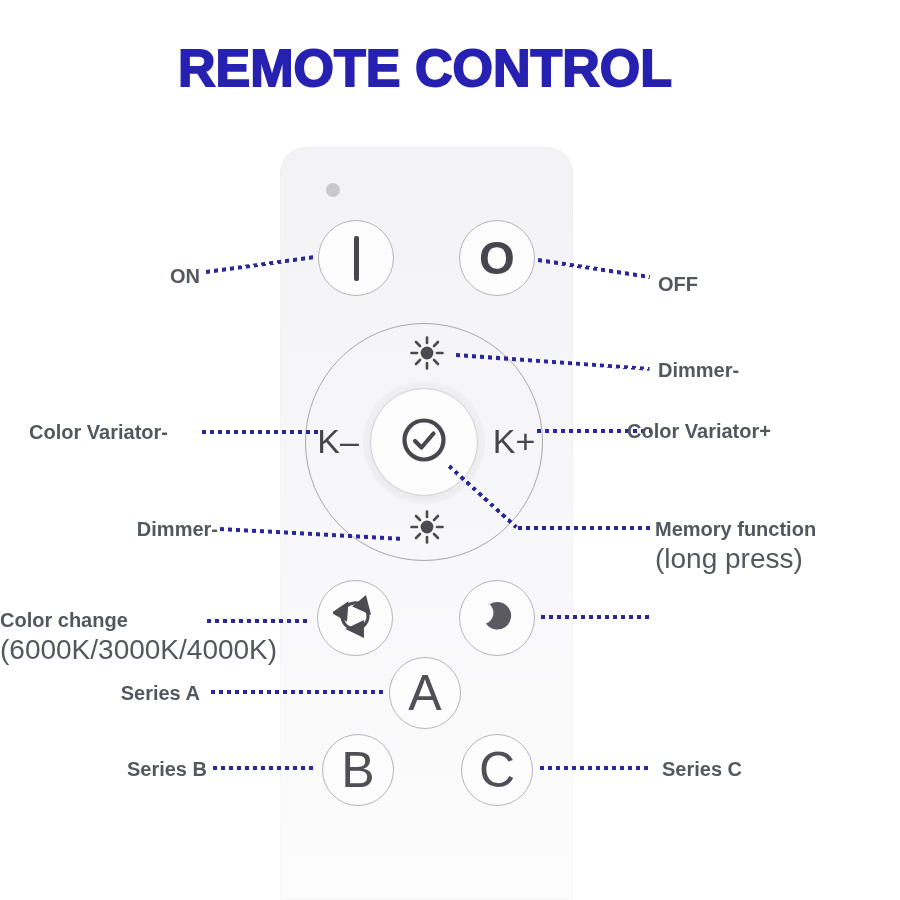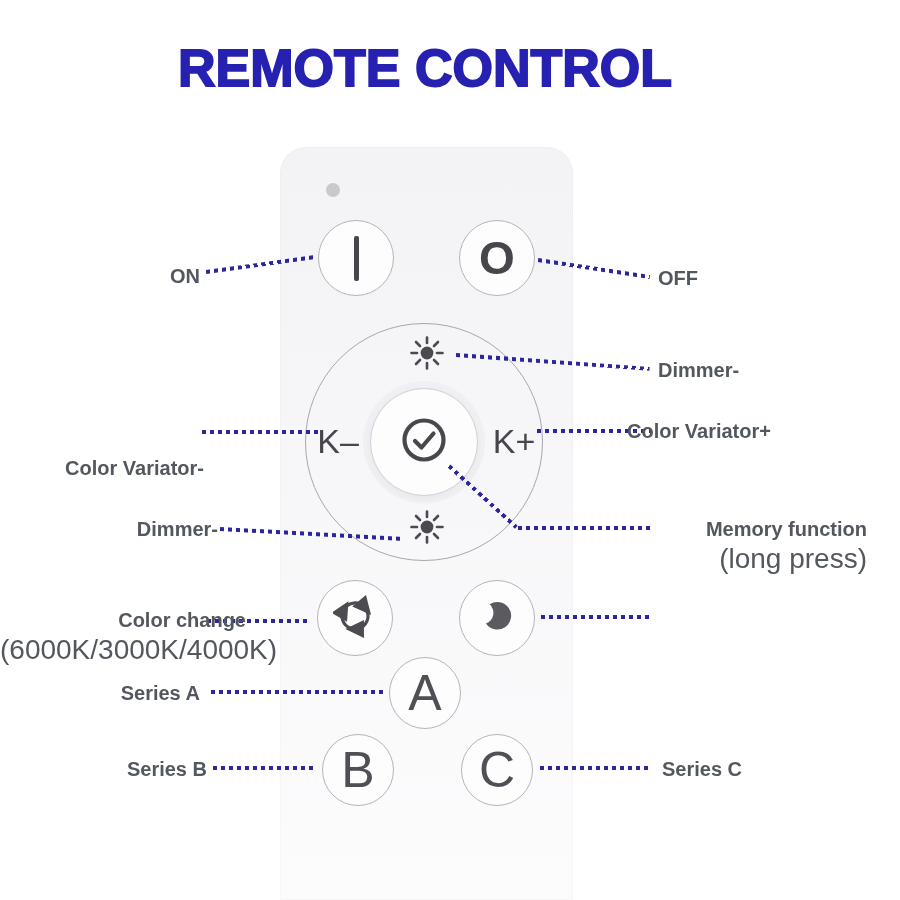--- a/index.html
+++ b/index.html
@@ -65,21 +65,21 @@
     transform-origin:0 50%;
   }
 
   
   .lbl{
     font-size:20px;font-weight:700;color:#53575e;line-height:32px;white-space:nowrap;
   }
   .sub{
     font-size:28px;font-weight:400;color:#53575e;line-height:28px;white-space:nowrap;
   }
-  .lblblock{text-align:right;}
+  .lblblock{text-align:left;}
   .r-align{text-align:right;}
 </style>
 </head>
 <body>
 
 <div class="abs title">REMOTE CONTROL</div>
 
 <div class="abs remote-body"></div>
 <div class="abs led"></div>
 
@@ -179,32 +179,32 @@
 <div class="abs dots" style="left:220px;top:527px;width:184px;transform:rotate(3.1deg);"></div>
 <div class="abs dots" style="left:449px;top:464px;width:91px;transform:rotate(42.3deg);"></div>
 <div class="abs dots" style="left:518px;top:526px;width:134px;"></div>
 <div class="abs dots" style="left:207px;top:619px;width:104px;"></div>
 <div class="abs dots" style="left:541px;top:615px;width:108px;"></div>
 <div class="abs dots" style="left:211px;top:690px;width:174px;"></div>
 <div class="abs dots" style="left:213px;top:766px;width:103px;"></div>
 <div class="abs dots" style="left:540px;top:766px;width:108px;"></div>
 
 <div class="abs lbl r-align" style="right:700px;top:260px;">ON</div>
-<div class="abs lbl r-align" style="right:696px;top:416px;margin-top:36px;">Color Variator-</div>
+<div class="abs lbl r-align" style="right:732px;top:416px;">Color Variator-</div>
 <div class="abs lbl r-align" style="right:682px;top:513px;">Dimmer-</div>
 
 <div class="abs lblblock" style="left:0px;top:604px;width:246px;">
   <div class="lbl">Color change</div>
   <div class="sub">(6000K/3000K/4000K)</div>
 </div>
 
 <div class="abs lbl r-align" style="right:700px;top:677px;">Series A</div>
 <div class="abs lbl r-align" style="right:693px;top:753px;">Series B</div>
 
-<div class="abs lbl" style="left:658px;top:262px;">OFF</div>
+<div class="abs lbl" style="left:658px;top:268px;">OFF</div>
 <div class="abs lbl" style="left:658px;top:354px;">Dimmer-</div>
 <div class="abs lbl" style="left:627px;top:415px;">Color Variator+</div>
 
 <div class="abs lblblock" style="left:655px;top:513px;width:212px;">
   <div class="lbl">Memory function</div>
   <div class="sub">(long press)</div>
 </div>
 
 <div class="abs lblblock" style="left:596px;top:601px;width:258px;">
 </div>

